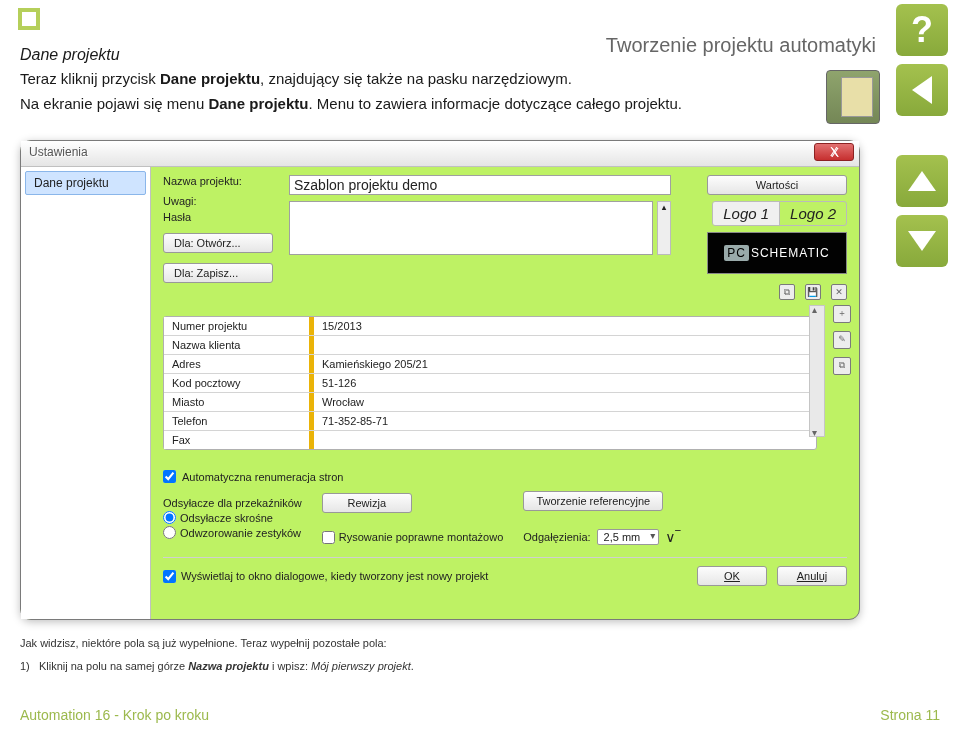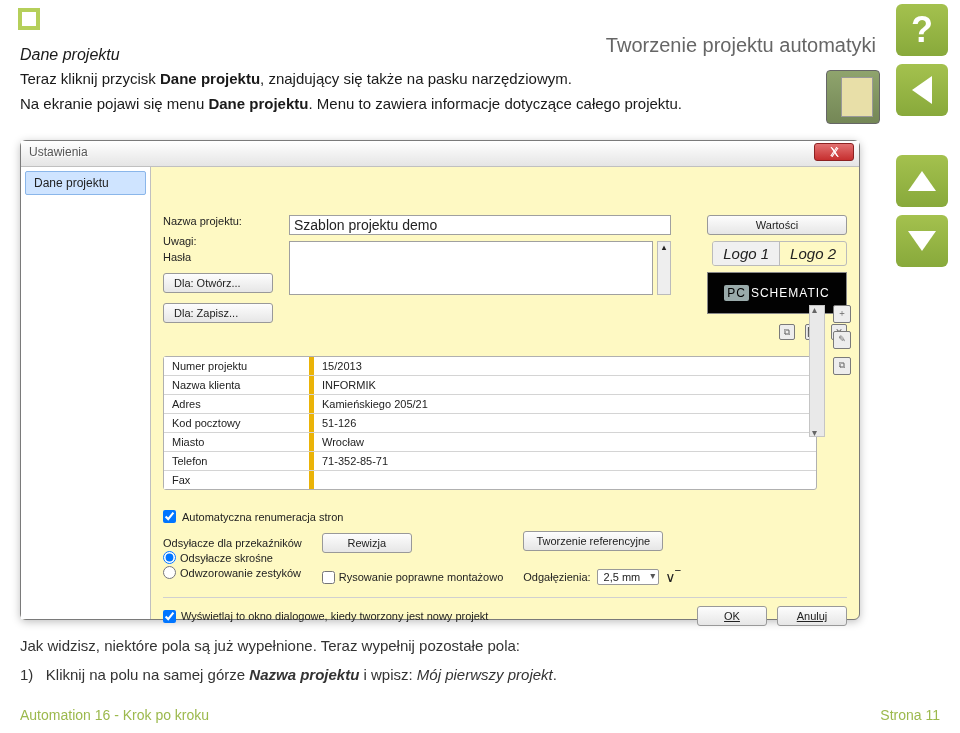--- a/index.html
+++ b/index.html
@@ -15,29 +15,29 @@
 .arrow-up { top: 155px; }
 .arrow-down { top: 215px; }
 .arrow-up::before { content: ""; border-bottom: 20px solid #fff; border-left: 14px solid transparent; border-right: 14px solid transparent; }
 .arrow-down::before { content: ""; border-top: 20px solid #fff; border-left: 14px solid transparent; border-right: 14px solid transparent; }
 .top-decoration { position: absolute; top: 8px; left: 18px; width: 22px; height: 22px; border: 4px solid #b5cf5a; }
 .body-text { position: absolute; left: 20px; top: 44px; width: 820px; font-size: 15px; line-height: 1.4; color: #1a1a1a; }
 .body-text .section-title { font-style: italic; font-size: 16px; }
 .body-text .p2 { margin-top: 2px; }
 .body-text .p3 { margin-top: 4px; }
 .body-text b { font-weight: bold; }
-.dialog { position: absolute; left: 20px; top: 140px; width: 840px; height: 480px; border: 1px solid #7a7a7a; border-radius: 6px; background: #fef9c3; box-shadow: 0 2px 8px rgba(0,0,0,0.25); font-family: Tahoma, Arial, sans-serif; font-size: 12px; color: #222; }
+.dialog { position: absolute; left: 20px; top: 140px; width: 840px; height: 480px; border: 1px solid #7a7a7a; border-radius: 11px; background: #bef264; box-shadow: 0 2px 8px rgba(0,0,0,0.25); font-family: Tahoma, Arial, sans-serif; font-size: 12px; color: #222; }
 .dialog-titlebar { height: 26px; background: linear-gradient(to bottom,#fff,#e5e5e5); border-bottom: 1px solid #c0c0c0; position: relative; padding: 4px 8px; color: #555; text-shadow: 1px 1px 0 #fff; }
 .dialog-close { position: absolute; right: 5px; top: 2px; width: 40px; height: 18px; background: linear-gradient(to bottom,#e27171,#c62f2f); border: 1px solid #8c2222; border-radius: 3px; color: #fff; text-align: center; font-size: 12px; line-height: 16px; }
 .dialog-body { display: flex; height: calc(100% - 26px); }
 .dialog-sidebar { width: 130px; background: #fff; border-right: 1px solid #c0c0c0; }
 .sidebar-item { padding: 4px 8px; margin: 4px; border-radius: 2px; }
 .sidebar-item.active { background: #cfe4ff; border: 1px solid #8ab6ea; }
 .dialog-main { flex: 1; padding: 8px 12px; position: relative; }
-.top-grid { display: grid; grid-template-columns: 110px 1fr 160px; gap: 6px 16px; align-items: start; margin-top: 40px; }
+.top-grid { display: grid; grid-template-columns: 110px 1fr 160px; gap: 6px 16px; align-items: start; }
 .btn { background: linear-gradient(to bottom,#fdfdfd,#e6e6e6); border: 1px solid #999; border-radius: 3px; padding: 2px 10px; font-size: 11px; height: 20px; display:inline-flex; align-items:center; }
 .btn.wide { min-width: 140px; justify-content: center; }
 .input-box { background: #fff; border: 1px solid #a0a0a0; height: 18px; padding: 1px 4px; font-size: 14px; flex: 1; }
 .left-col { display:flex; flex-direction:column; gap:4px; font-size:11px; }
 .right-col { display:flex; flex-direction:column; gap:6px; align-items:flex-end; }
 .logo-tabs { display:flex; border:1px solid #bbb; border-radius:3px; overflow:hidden; font-size:15px;font-style:italic; }
 .logo-tabs span { padding:3px 10px; }
 .logo-tabs .active { background:#f0f0f0; border-right:1px solid #bbb; }
 .logo-preview { width:140px; height:42px; border:1px solid #888; background:#020202; display:flex; align-items:center; justify-content:center; color:#fff; font-size:12px; letter-spacing:1px; font-family: Arial; }
 .logo-preview .pc { background:#9aa; color:#000; padding:1px 3px; margin-right:2px; border-radius:2px; }
@@ -56,21 +56,21 @@
 .options { margin-top:20px; font-size:11px; display:flex; flex-direction:column; gap:4px; }
 .options .row1 { display:flex; align-items:center; gap:6px; }
 .options .group { display:flex; align-items:center; gap:20px; margin-top:4px; }
 .options .subgroup { display:flex; flex-direction:column; gap:2px; margin-left:0; }
 .radio { display:flex; align-items:center; gap:4px; }
 .radio input { margin:0; }
 .hr { border-top:1px solid #d0d0d0; margin:12px 0 8px; }
 .footer-row { display:flex; align-items:center; justify-content:space-between; font-size:11px; }
 .footer-btns { display:flex; gap:10px; }
 .checkbox-row { display:flex; align-items:center; gap:5px; }
-.bottom-text { position:absolute; left:20px; top:635px; width:880px; font-size:15px; line-height:1.5; }
+.bottom-text { position:absolute; left:20px; top:635px; width:880px; font-size:11px; line-height:1.5; }
 .footer-bar { position:absolute; bottom:10px; left:20px; right:20px; display:flex; justify-content:space-between; color:#9cb94d; font-size:14px; }
 .odgalezenia { display:flex; align-items:center; gap:6px; font-size:11px; }
 .odgalezenia .combo { border:1px solid #999; padding:1px 18px 1px 6px; position:relative; background:#fff; border-radius:2px; }
 .odgalezenia .combo::after { content:"▾"; position:absolute; right:3px; top:0; font-size:10px; color:#555; }
 </style>
 </head>
 <body>
 
 <div class="top-decoration"></div>
 <div class="page-header-title">Tworzenie projektu automatyki</div>
@@ -134,21 +134,20 @@
         </div>
       </div>
 
       <div class="data-table" style="position:relative;">
         <div class="trow">
             <div class="tcell-label">Numer projektu</div>
             <div class="tcell-value">15/2013</div>
           </div>
         <div class="trow">
             <div class="tcell-label">Nazwa klienta</div>
-            <div class="tcell-value">INFORMIK</div>
           </div>
         <div class="trow">
             <div class="tcell-label">Adres</div>
             <div class="tcell-value">Kamieńskiego 205/21</div>
           </div>
         <div class="trow">
             <div class="tcell-label">Kod pocztowy</div>
             <div class="tcell-value">51-126</div>
           </div>
         <div class="trow">

